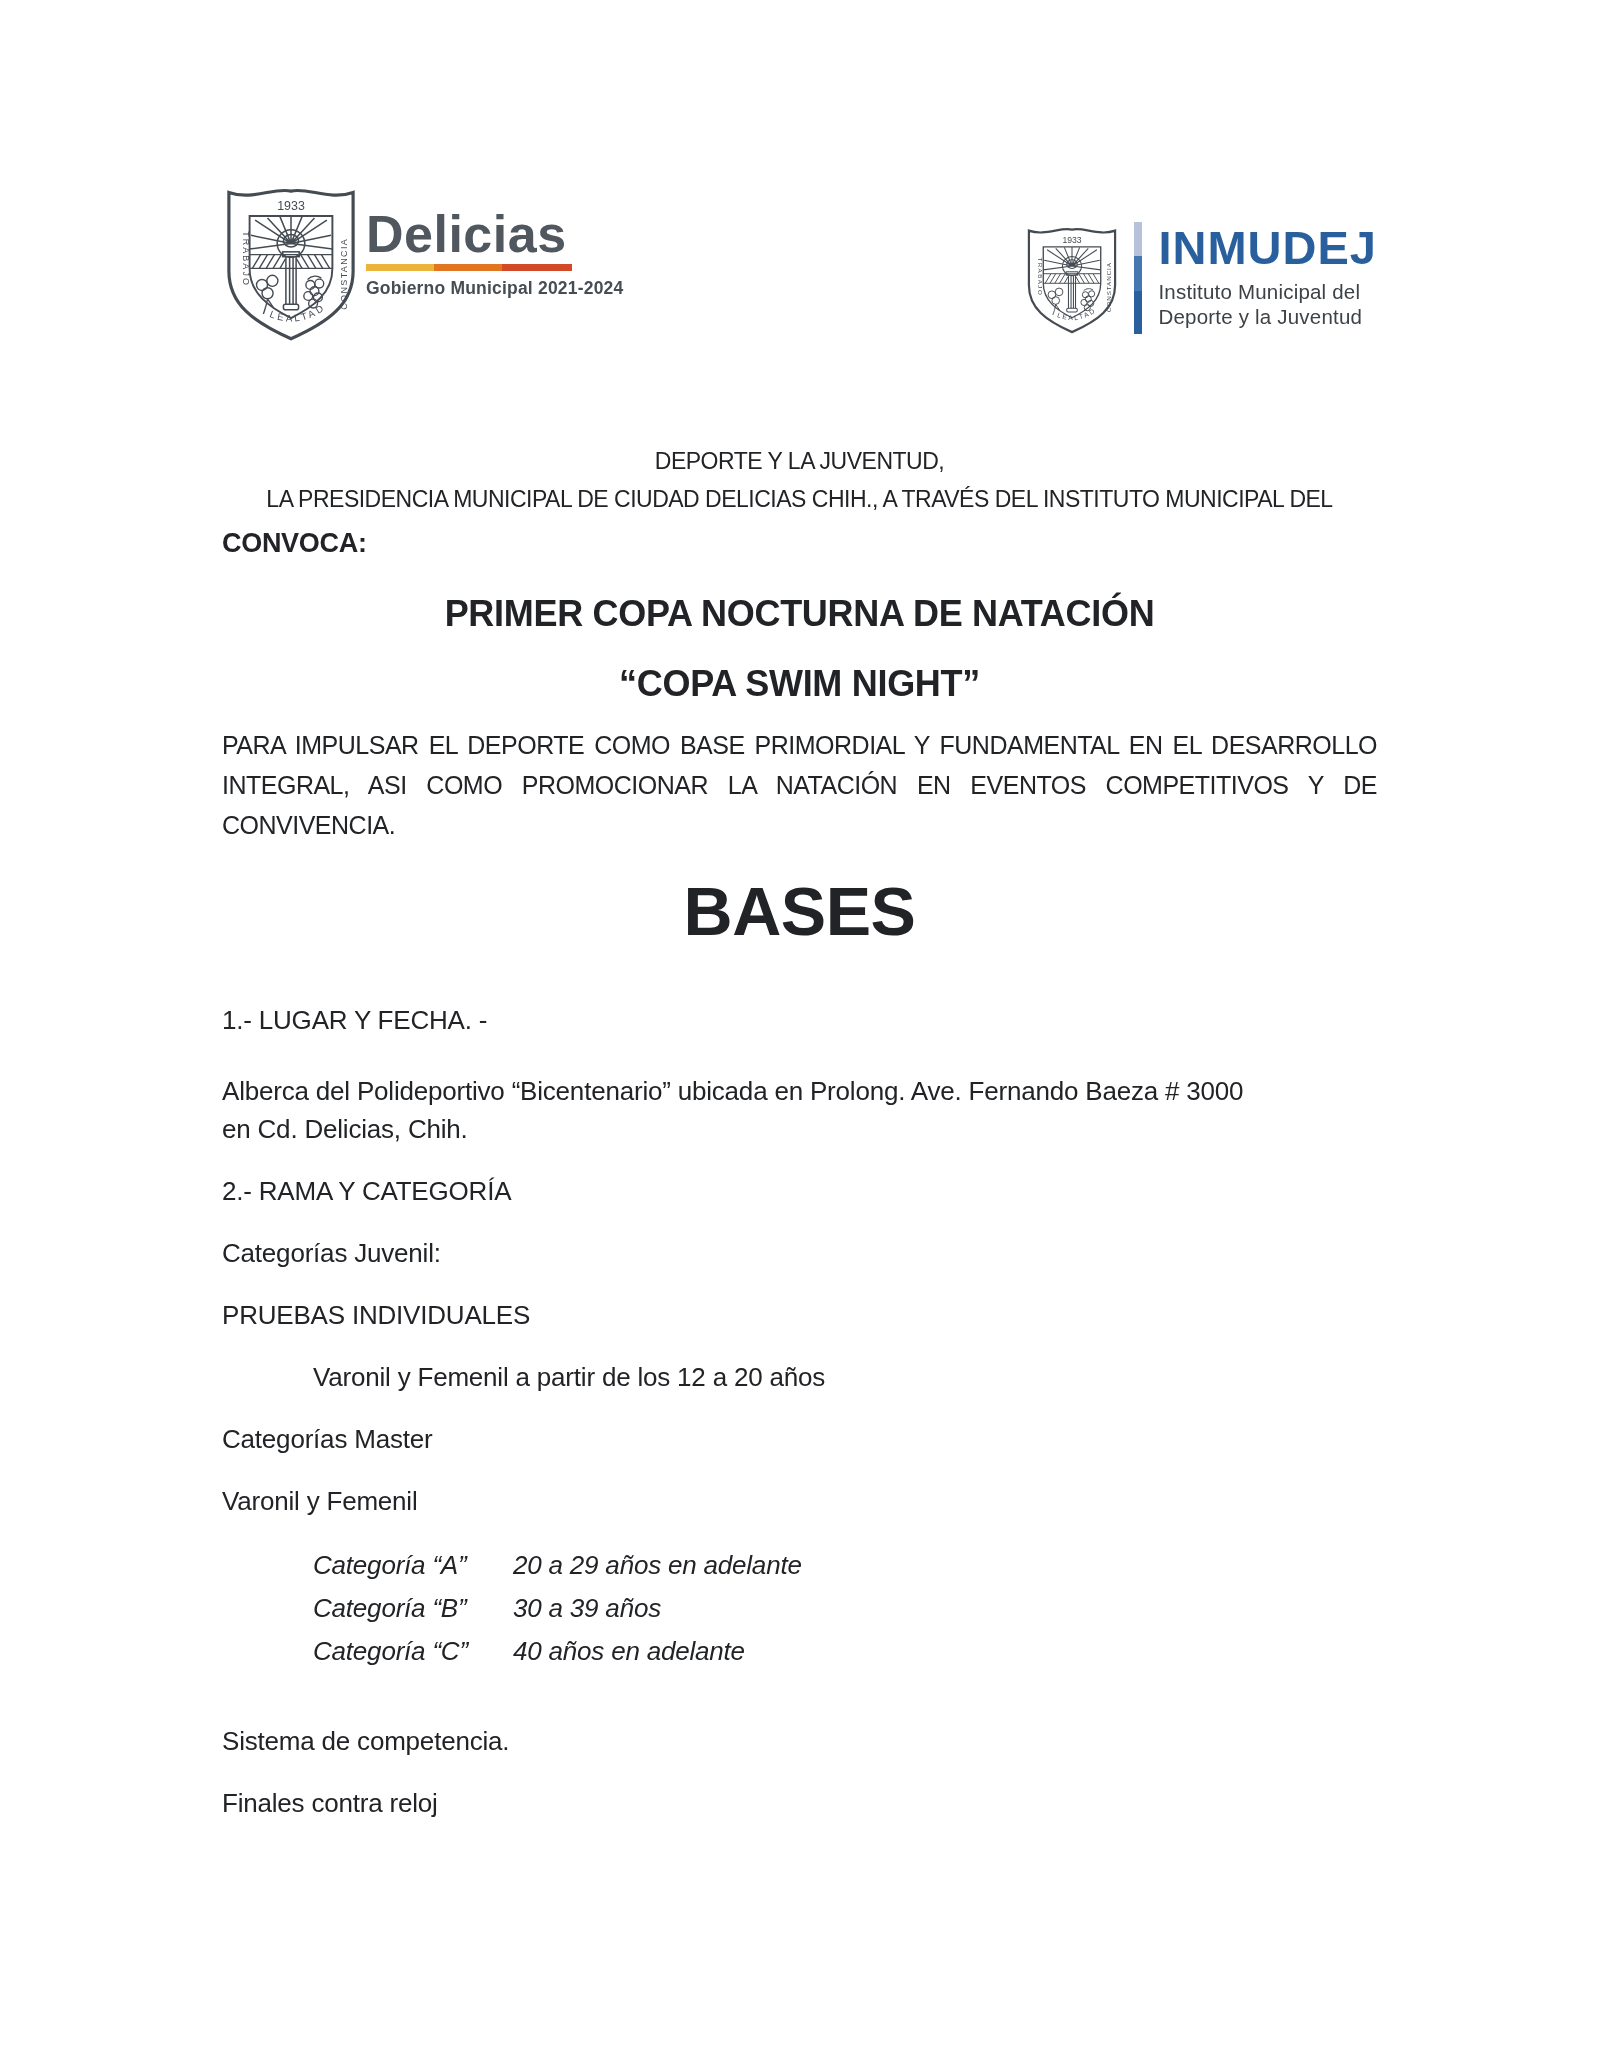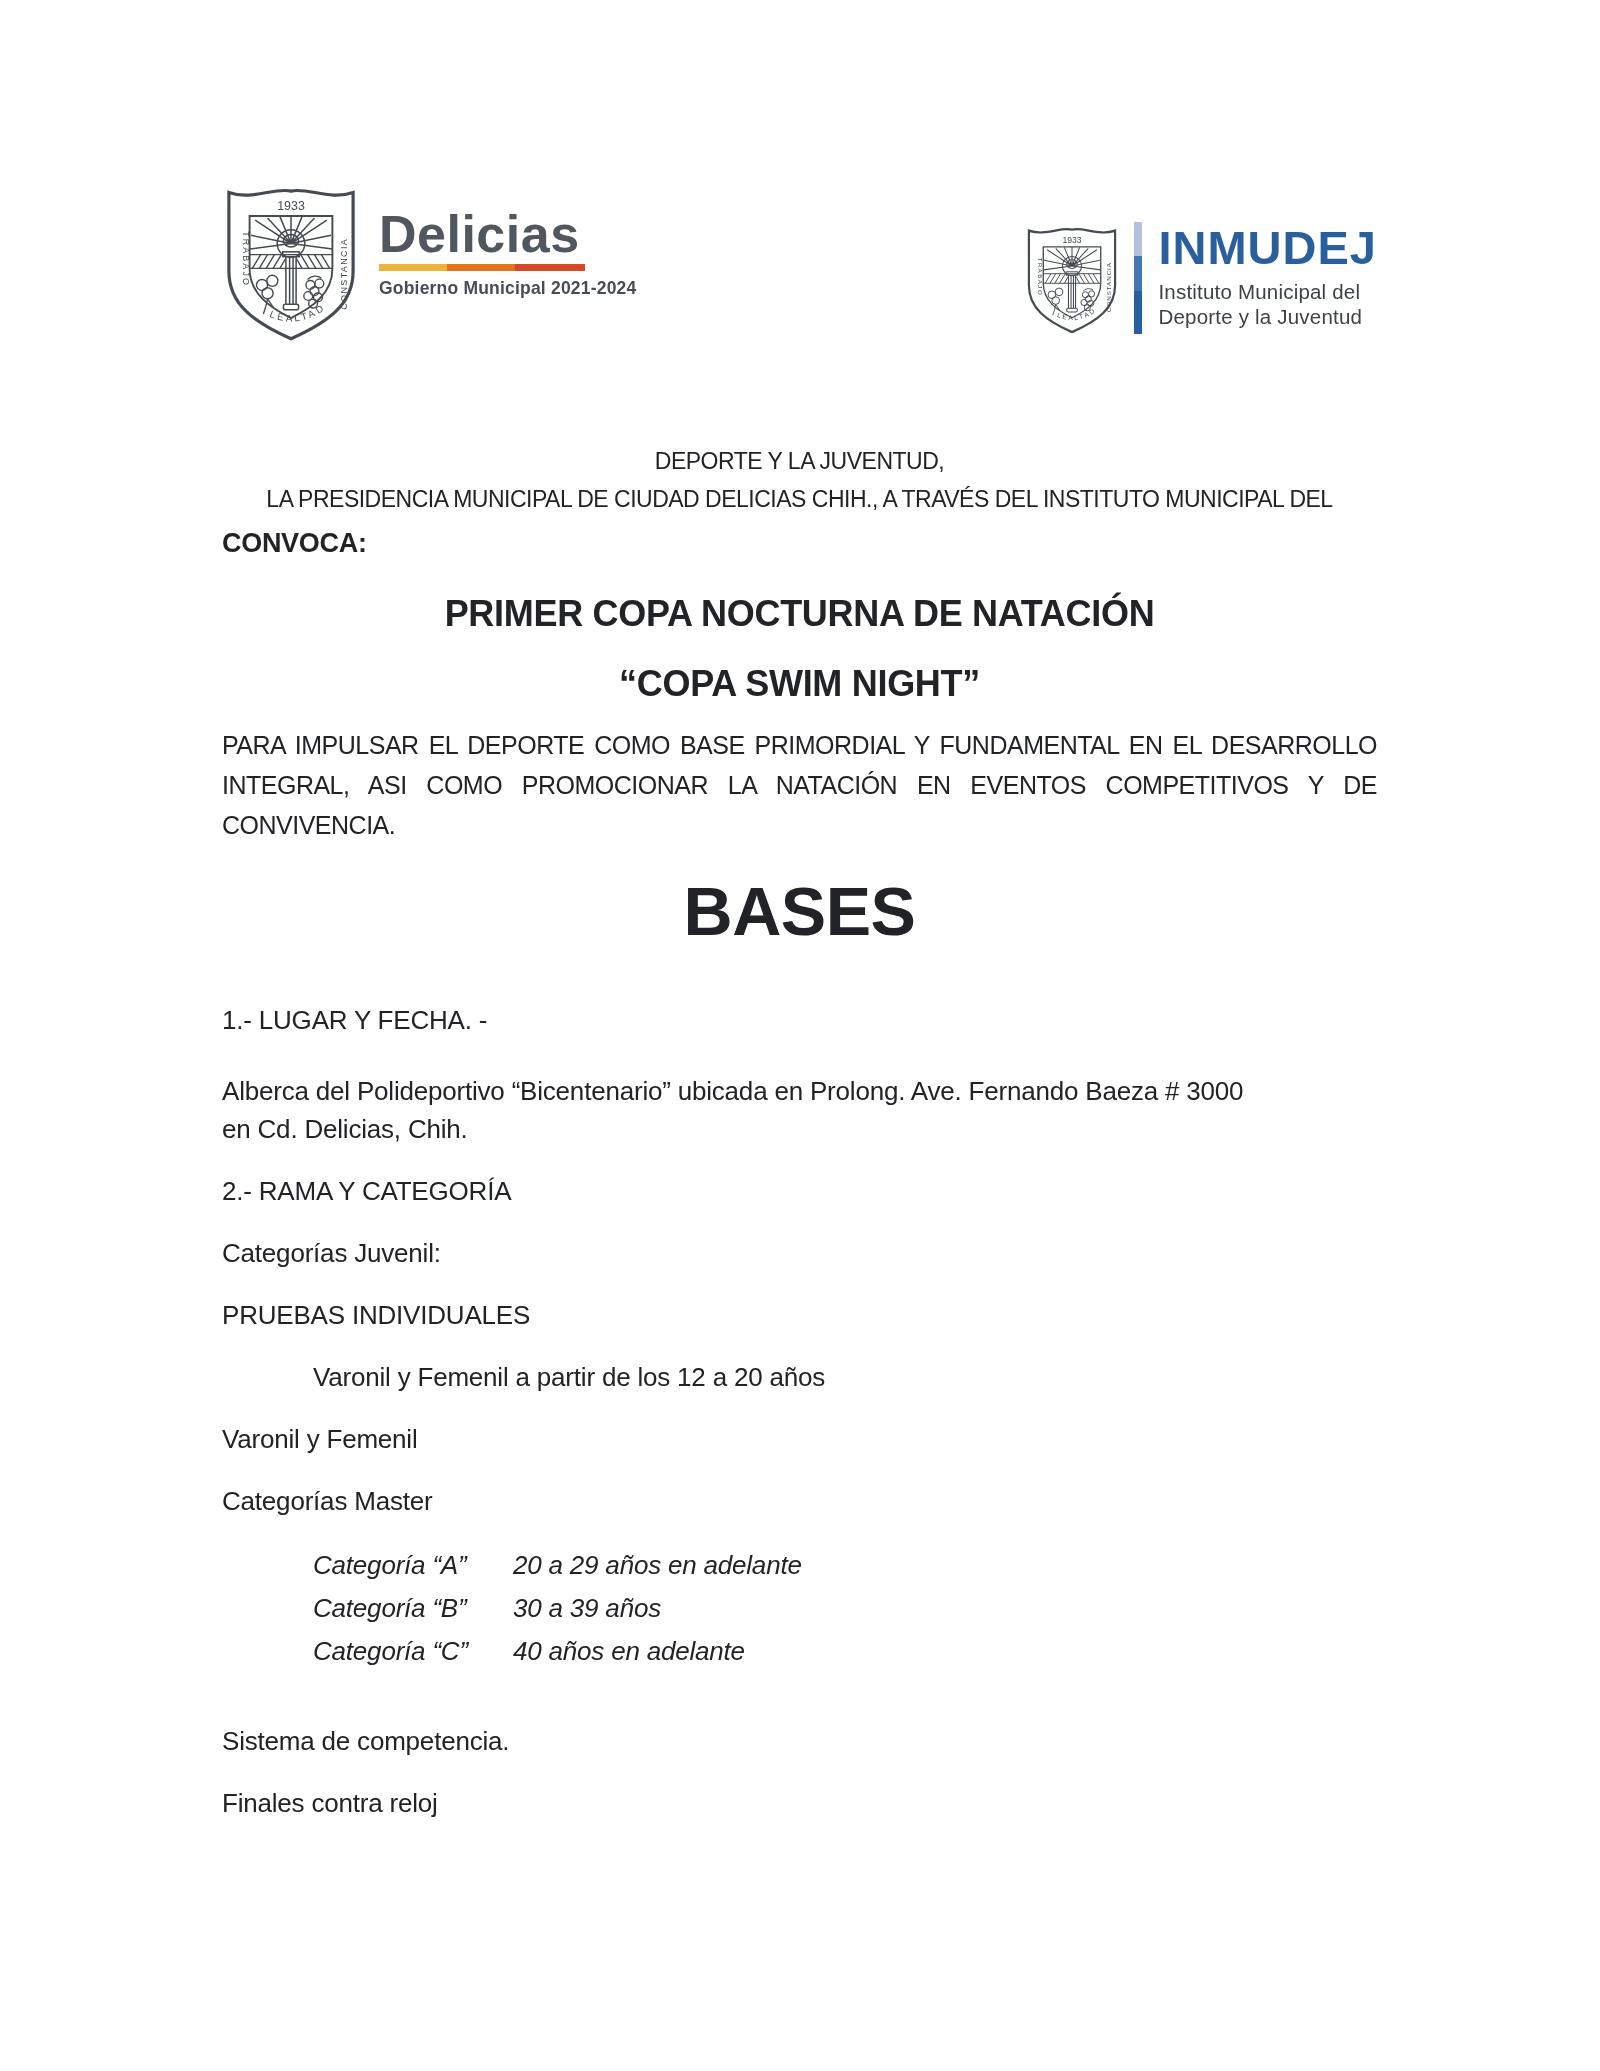--- a/index.html
+++ b/index.html
@@ -15,21 +15,21 @@
 
   
   .header{
     margin-top:180px;
     display:flex;
     justify-content:space-between;
     align-items:flex-start;
     height:170px;
   }
   .delicias-logo{display:flex;align-items:flex-start;}
-  .delicias-text{margin-left:19px;margin-top:28px;}
+  .delicias-text{margin-left:6px;margin-top:28px;}
   .delicias-wordmark{
     font-size:52px;font-weight:bold;color:#51575e;letter-spacing:0.5px;line-height:1;
   }
   .delicias-bar{
     width:206px;height:7px;margin-top:4px;
     background:linear-gradient(to right,#ecb33d 0%,#ecb33d 33%,#e2761f 33%,#e2761f 66%,#d34a28 66%,#d34a28 100%);
   }
   .delicias-caption{
     margin-top:7px;font-size:17.5px;font-weight:bold;color:#474d54;letter-spacing:0.2px;
   }
@@ -188,22 +188,22 @@
     <p class="para b" style="margin-bottom:33px">1.- LUGAR Y FECHA. -</p>
     <div class="para">
       <div>Alberca del Polideportivo “Bicentenario” ubicada en Prolong.  Ave. Fernando Baeza # 3000</div>
       <div>en Cd. Delicias, Chih.</div>
     </div>
 
     <p class="para b">2.- RAMA Y CATEGORÍA</p>
     <p class="para b">Categorías Juvenil:</p>
     <p class="para b">PRUEBAS INDIVIDUALES</p>
     <p class="para indent">Varonil y Femenil a partir de los 12 a 20 años</p>
+    <p class="para b">Categorías Master</p>
     <p class="para b">Varonil y Femenil</p>
-    <p class="para b">Categorías Master</p>
 
     <div class="cat-list">
       <div class="cat-row indent">
         <span class="cat-label">Categoría “A”</span>
         <span>20 a 29  años en adelante</span>
       </div>
       <div class="cat-row indent">
         <span class="cat-label">Categoría “B”</span>
         <span>30 a  39 años</span>
       </div>

